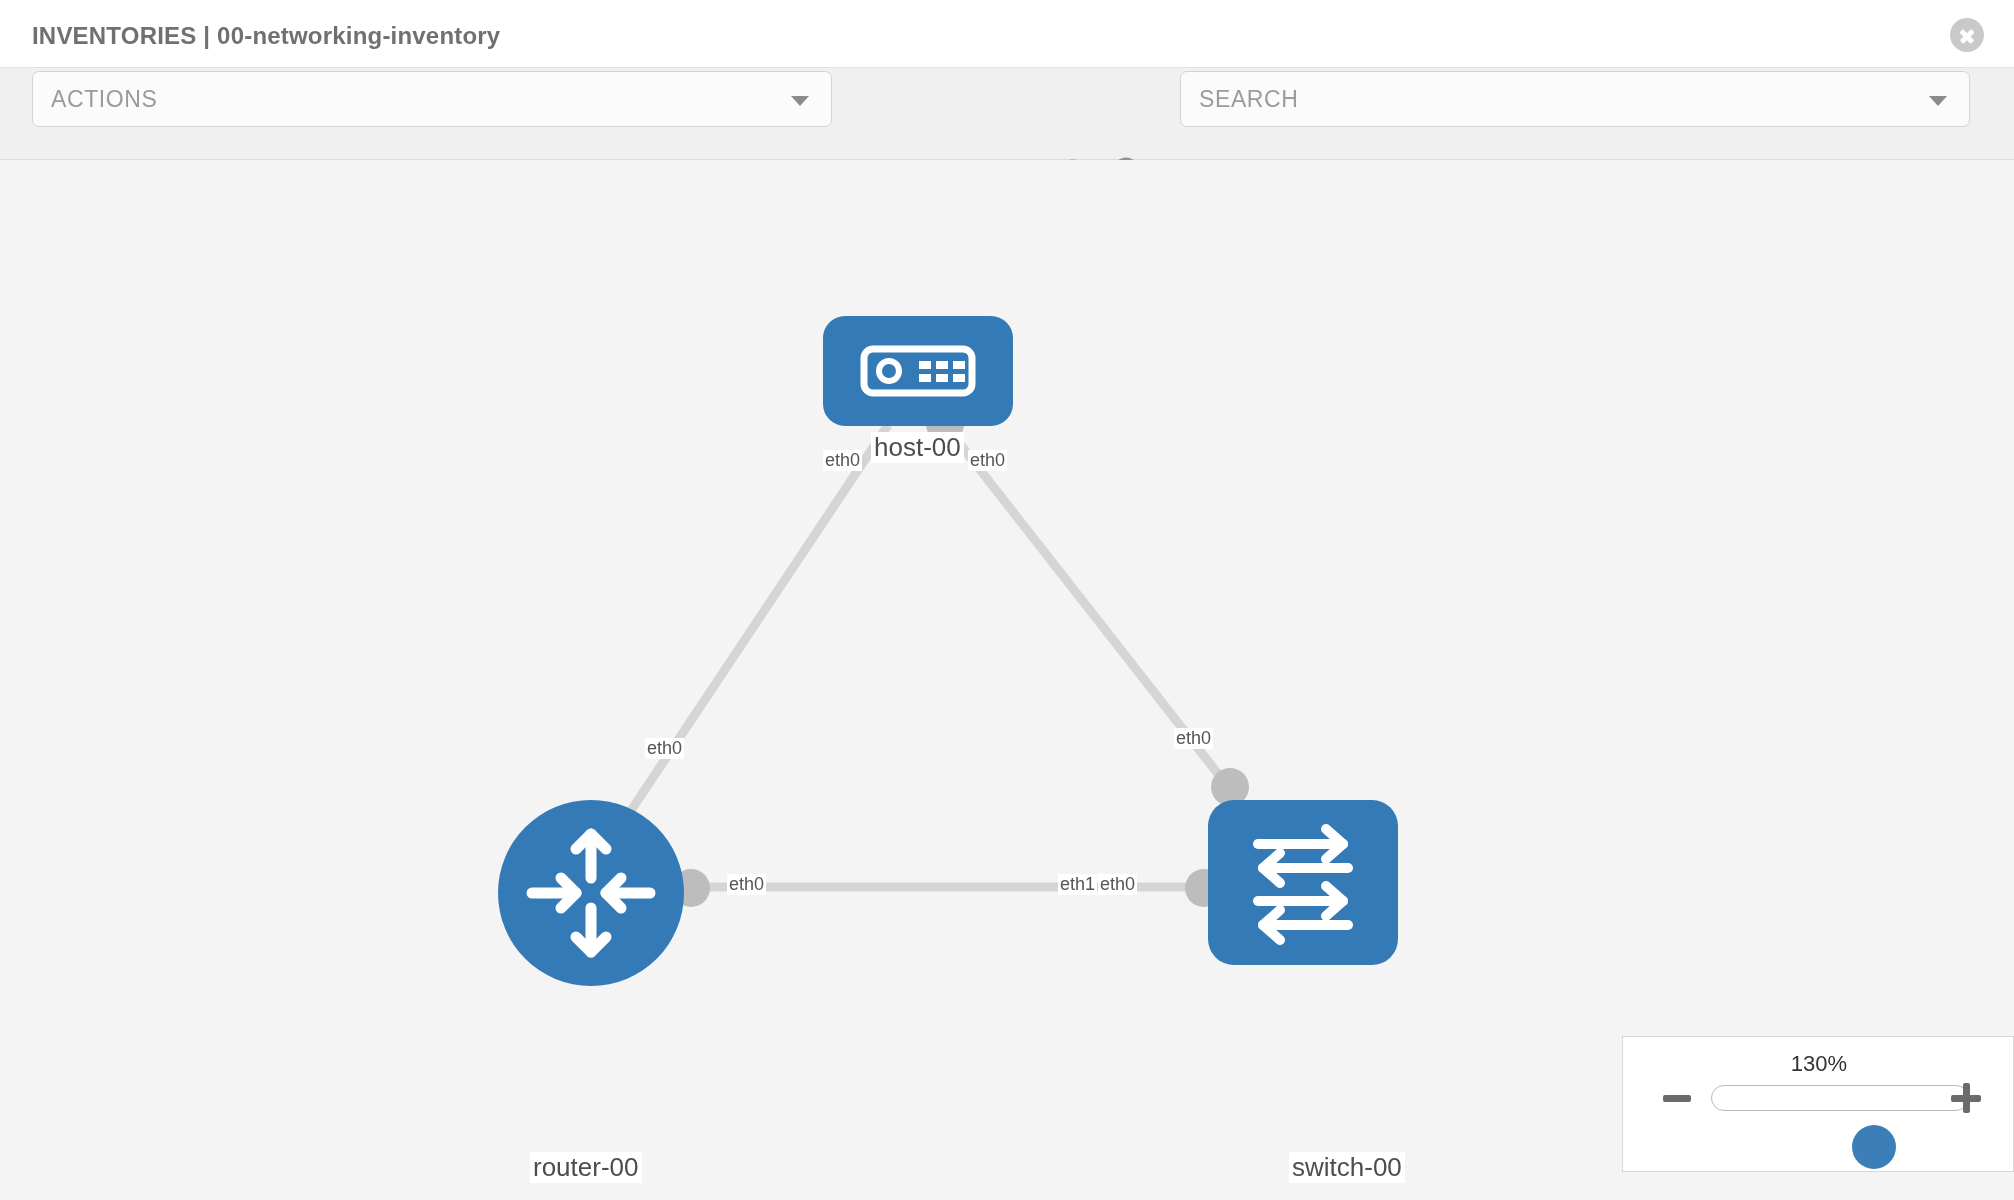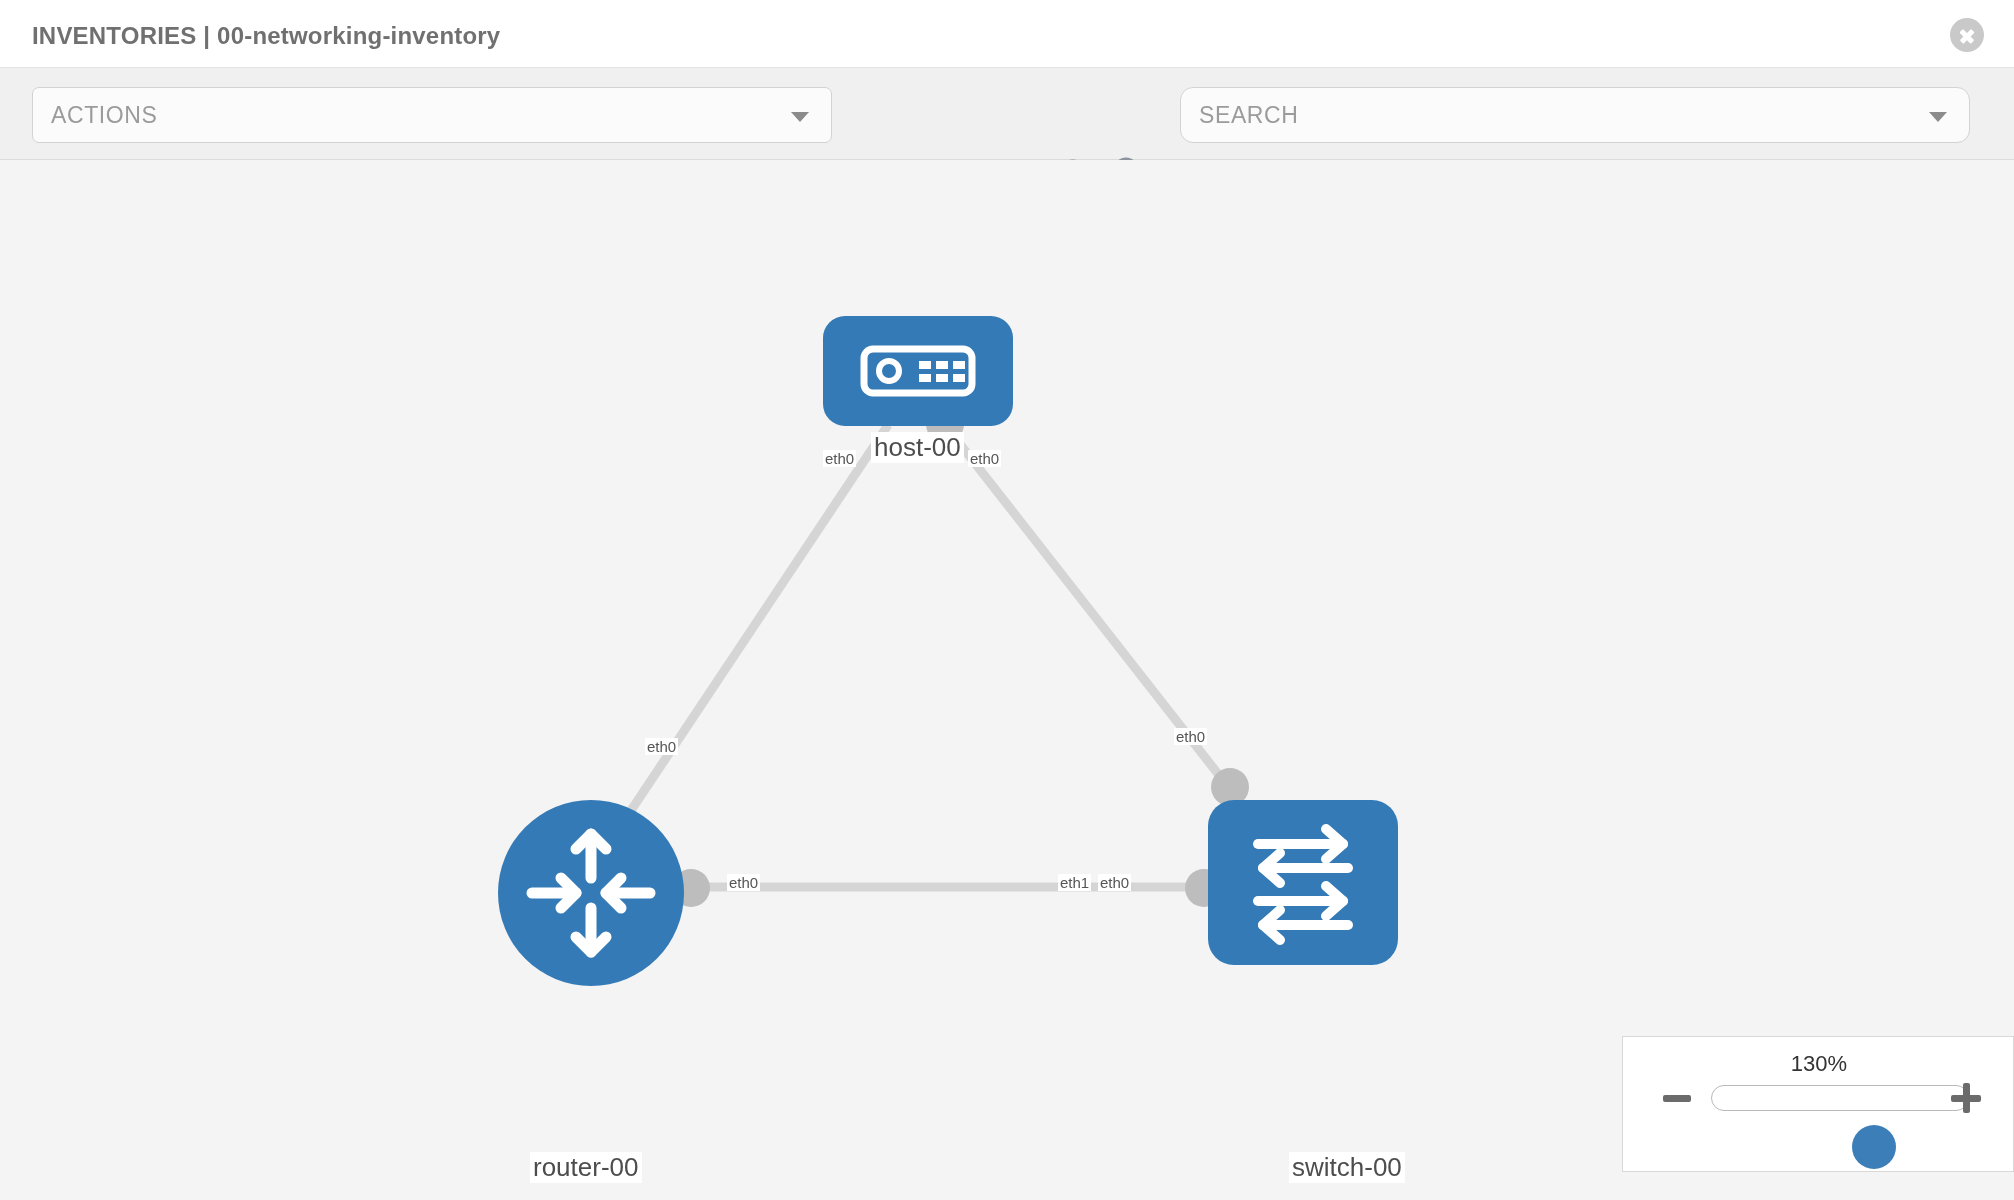--- a/index.html
+++ b/index.html
@@ -36,39 +36,39 @@
   .close-icon::after{transform:rotate(-45deg);}
 
   
   .toolbar{
     position:absolute;left:0;top:68px;width:2014px;height:92px;
     background:#f0f0f0;
     border-bottom:1px solid #dcdcdc;
     box-sizing:border-box;
   }
   .field{
-    position:absolute;top:19px;height:56px;
+    position:absolute;top:3px;height:56px;
     background:#fbfbfb;
     border:1px solid #d3d3d3;
     border-radius:7px;
     box-sizing:border-box;
   }
   .field .txt{
     position:absolute;left:18px;top:14px;
     font-size:23px;color:#9b9b9b;letter-spacing:.6px;
   }
   .caret{
     position:absolute;right:22px;top:24px;
     width:0;height:0;
     border-left:9px solid transparent;
     border-right:9px solid transparent;
     border-top:10px solid #8b8b8b;
   }
   .actions-select{left:32px;width:800px;}
-  .search-select{left:1180px;width:790px;border-radius:13px;}
+  .search-select{left:1180px;width:790px;}
 
   .tool-icon{
     position:absolute;top:86px;width:46px;height:46px;cursor:pointer;
   }
   .wrench-icon{left:1042px;}
   .key-icon{left:1110px;}
 
   
   .canvas{
     position:absolute;left:0;top:160px;width:2014px;height:1040px;
@@ -92,21 +92,21 @@
   }
 
   .node-label{
     position:absolute;
     font-size:26px;color:#4d4d4d;
     background:#ffffff;
     padding:0 3px;white-space:nowrap;
   }
   .iface-label{
     position:absolute;
-    font-size:15px;color:#555555;
+    font-size:18px;color:#555555;
     background:#ffffff;
     padding:0 2px;white-space:nowrap;
   }
 
   .conn-dot{
     position:absolute;width:38px;height:38px;border-radius:50%;
     background:#bdbdbd;
   }
 
   

